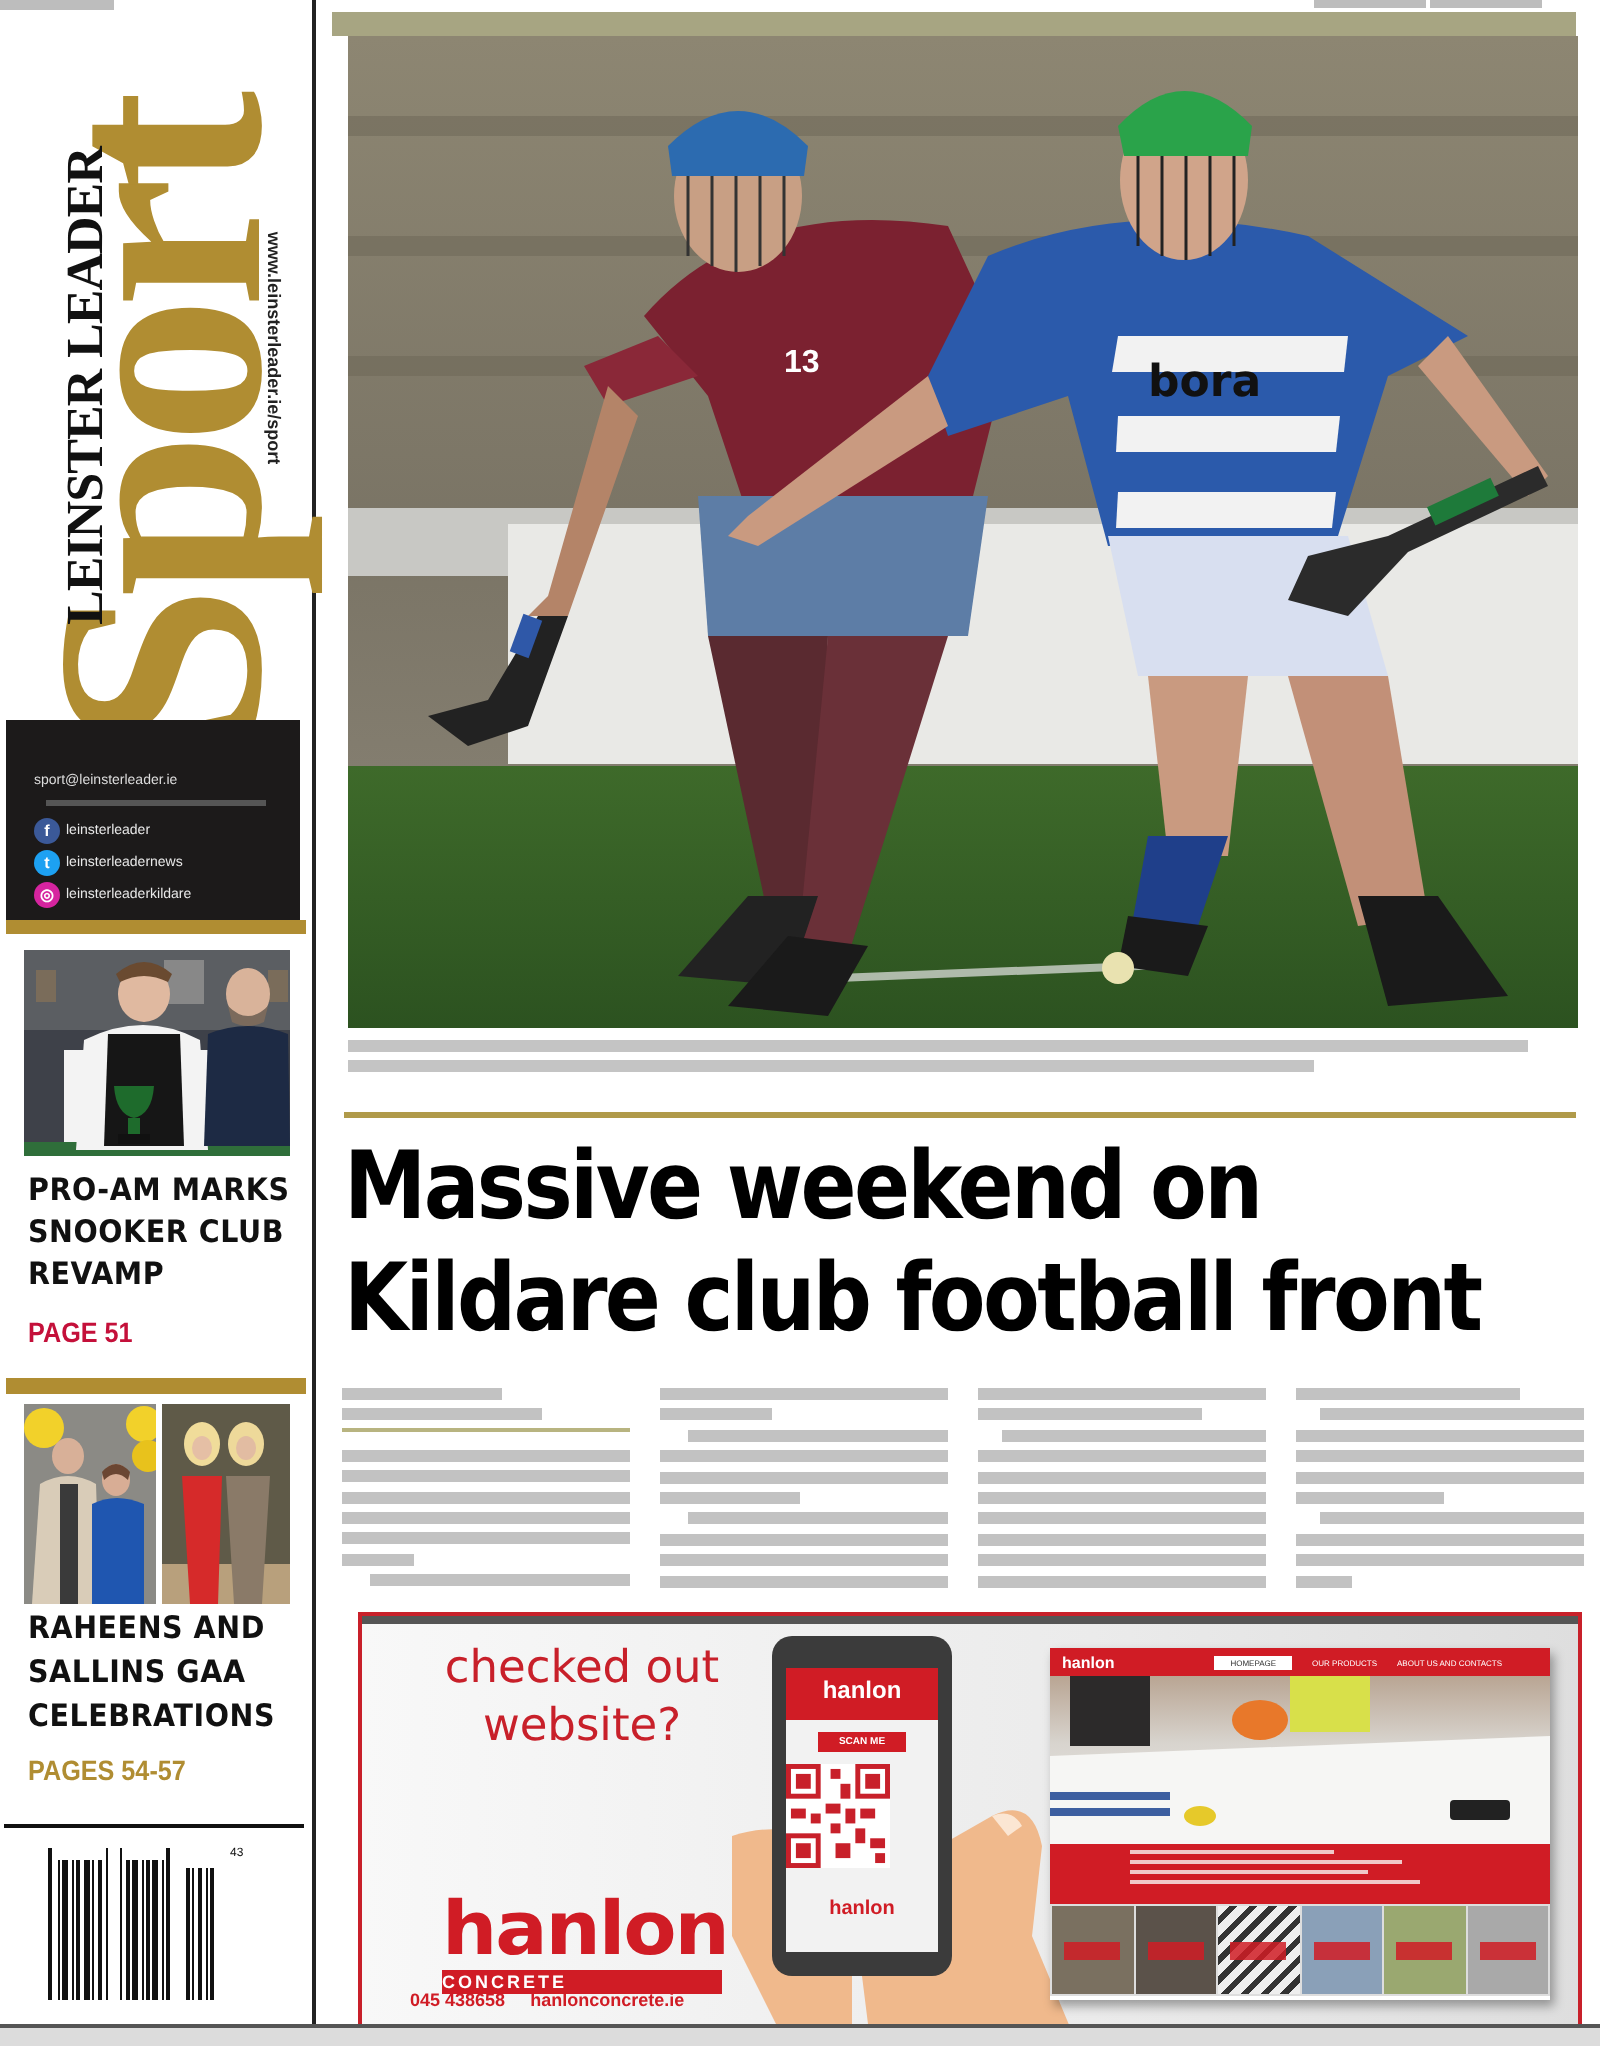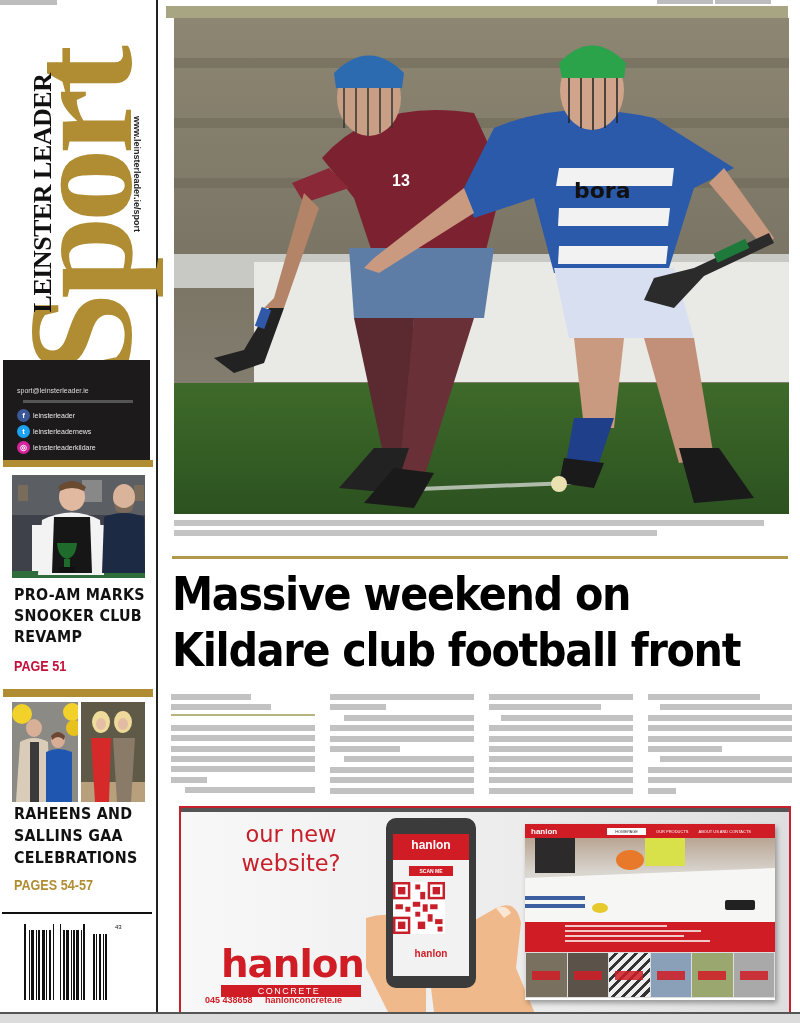--- a/index.html
+++ b/index.html
@@ -63,22 +63,22 @@
 
   
   #ad { position: absolute; left: 179px; top: 806px; width: 612px; height: 210px; border: 2px solid #c8202a;
     background: linear-gradient(90deg, #f8f8f8 0%, #ebebeb 60%, #dedede 100%); overflow: hidden; }
   .ad-top-shadow { position: absolute; left: 0; top: 0; width: 100%; height: 4px; background: #555; }
   .ad-question { position: absolute; left: 20px; top: 12px; width: 180px; text-align: center; color: #c8202a;
     font-family: "DejaVu Sans", sans-serif; font-size: 22.5px; line-height: 29px; }
   .ad-logo { position: absolute; left: 40px; top: 138px; width: 140px; }
   .ad-logo-word { font-family: "DejaVu Sans", sans-serif; font-weight: bold; color: #d01c25; font-size: 37px; line-height: 38px;
     letter-spacing: -1px; transform: scaleX(1.05); transform-origin: left; }
-  .ad-logo-sub { margin-top: 1px; height: 12px; background: #d01c25; color: #fff; font-size: 9px; font-weight: normal;
-    letter-spacing: 1.5px; text-align: center; padding-right: 4px; line-height: 12px; }
+  .ad-logo-sub { margin-top: 1px; height: 12px; background: #d01c25; color: #fff; font-size: 9px; font-weight: bold;
+    letter-spacing: 1.5px; text-align: left; padding-right: 4px; line-height: 12px; }
   .ad-contact { position: absolute; left: 24px; top: 187px; font-size: 9px; font-weight: bold; color: #d01c25; white-space: nowrap; }
   .ad-contact span + span { margin-left: 10px; }
 
   .ad-hand { position: absolute; left: 185px; top: 60px; width: 175px; height: 160px; }
   .ad-phone { position: absolute; left: 205px; top: 10px; width: 90px; height: 170px; background: #3b3b3b; border-radius: 10px; }
   .ad-phone-screen { position: absolute; left: 7px; top: 16px; width: 76px; height: 142px; background: #f2f2f2; }
   .ad-phone-header { height: 26px; background: #d01c25; color: #fff; font-weight: bold; font-size: 12px; line-height: 22px; text-align: center; }
   .ad-scan { margin: 6px auto 0; width: 44px; height: 10px; background: #d01c25; color: #fff; font-size: 5px; line-height: 10px; text-align: center; font-weight: bold; }
   .ad-qr { margin: 6px auto 0; width: 52px; height: 52px; }
   .ad-phone-foot { margin-top: 10px; text-align: center; font-size: 10px; font-weight: bold; color: #d01c25; }
@@ -363,21 +363,21 @@
   <div class="bar" style="width:74px"></div>
   <div class="bar" style="width:132px;margin-left:12px"></div>
   <div class="bar"></div>
     <div class="bar"></div>
   <div class="bar" style="width:28px"></div>
 </div>
 
 <section id="ad">
   <div class="ad-top-shadow"></div>
   <div class="ad-question">
-    <div>our new</div>
+    <div>checked out</div>
     <div>website?</div>
   </div>
   <div class="ad-logo">
     <div class="ad-logo-word">hanlon</div>
     <div class="ad-logo-sub">CONCRETE</div>
   </div>
   <div class="ad-contact">
     <span>045 438658</span>
     <span>hanlonconcrete.ie</span>
   </div>

